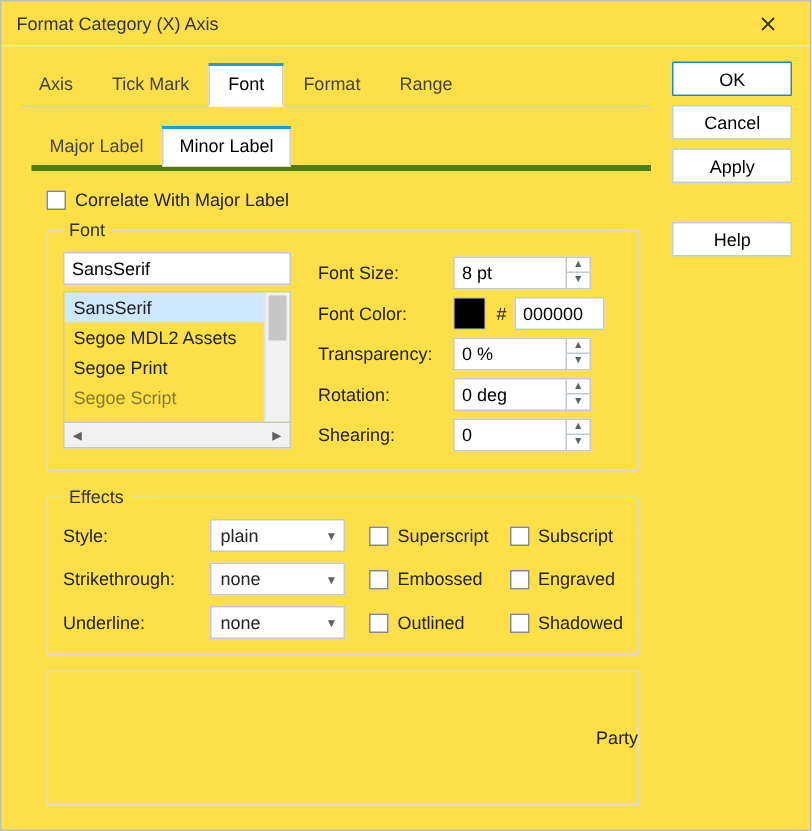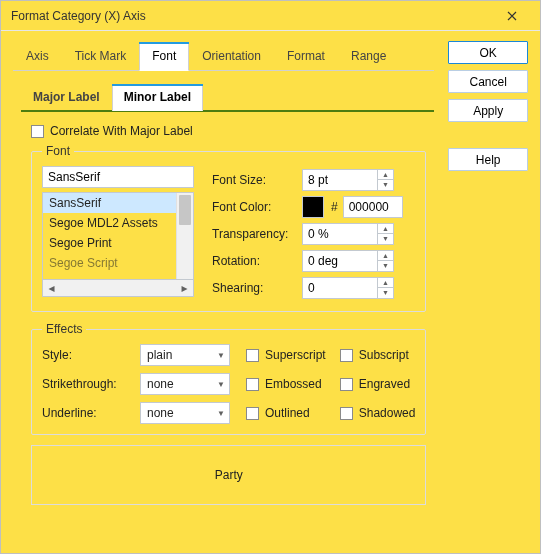--- a/index.html
+++ b/index.html
@@ -11,21 +11,21 @@
   .titlebar .close svg { width: 10px; height: 10px; }
   .body { display: flex; padding: 10px 12px 12px 12px; height: calc(100% - 30px); }
   .left { flex: 1; display: flex; flex-direction: column; }
   .right { width: 86px; margin-left: 14px; display: flex; flex-direction: column; gap: 6px; }
   .btn { height: 23px; border: 1px solid #b9cee4; background: #fff; font-size: 12px; cursor: pointer; border-radius: 1px; }
   .btn.primary { border: 1px solid #1a87d8; }
   .tabs { display: flex; border-bottom: 1px solid #d0d0d0; margin-bottom: 12px; }
   .tab { padding: 6px 12px 7px; font-size: 12px; cursor: pointer; border: 1px solid transparent; position: relative; top: 1px; color: #444; }
   .tab.active { border: 1px solid #d0d0d0; border-bottom: 1px solid #fff; background: #fff; color: #000; }
   .tab.active::before { content:""; position:absolute; top:-1px; left:-1px; right:-1px; height:2px; background:#239be0; }
-  .subtabs { display: flex; border-bottom: 2px solid #4d7c0f; margin: 0 0 12px 8px; font-weight: bold; }
+  .subtabs { display: flex; border-bottom: 4px solid #4d7c0f; margin: 0 0 12px 8px; }
   .subtab { padding: 5px 11px 6px; font-size: 12px; cursor: pointer; border: 1px solid transparent; position: relative; top: 1px; color: #444; }
   .subtab.active { border: 1px solid #d0d0d0; border-bottom: 1px solid #fff; background: #fff; color:#000; }
   .subtab.active::before { content:""; position:absolute; top:-1px; left:-1px; right:-1px; height:2px; background:#239be0; }
   .content { padding: 0 8px 0 18px; }
   .checkbox-row { display: flex; align-items: center; gap: 6px; margin-bottom: 6px; }
   .checkbox { width: 13px; height: 13px; border: 1px solid #8a8a8a; background: #fff; }
   fieldset { border: 1px solid #dcdcdc; border-radius: 2px; padding: 8px 10px 10px 10px; margin-bottom: 10px; }
   legend { padding: 0 4px; font-size: 12px; color: #333; }
   .font-row { display: flex; gap: 18px; }
   .font-left { width: 152px; display: flex; flex-direction: column; }
@@ -45,42 +45,41 @@
   .spinner input { border: none; flex:1; padding: 0 5px; font-size: 12px; outline: none; min-width:0; background:transparent; }
   .spinner .spinbtns { width: 16px; display: flex; flex-direction: column; border-left: 1px solid #c3c9d0; }
   .spinner .sbtn { flex:1; display:flex; align-items:center; justify-content:center; cursor:pointer; color:#606060; font-size:7px; line-height:1; }
   .spinner .sbtn:first-child { border-bottom: 1px solid #c3c9d0; }
   .color-row .swatch { width: 22px; height: 22px; border: 1px solid #c3c9d0; background: #000; }
   .color-row .hash { margin: 0 5px 0 7px; }
   .effects-grid { display: grid; grid-template-columns: 84px 92px 1fr 1fr; column-gap: 14px; row-gap: 7px; align-items: center; }
   .select { height: 22px; width: 90px; border: 1px solid #c3c9d0; display: flex; align-items: center; justify-content: space-between; padding: 0 4px 0 6px; font-size: 12px; background: #fff; cursor: pointer; }
   .select .caret { color:#606060; font-size:8px; }
   .check-item { display: flex; align-items: center; gap: 6px; }
-  .preview { border: 1px solid #dcdcdc; height: 60px; display: flex; align-items: center; justify-content: center; margin: 4px 0 16px 0; font-family: sans-serif; }
+  .preview { border: 1px solid #dcdcdc; height: 90px; display: flex; align-items: center; justify-content: flex-end; margin: 4px 0 16px 0; font-family: sans-serif; }
   .spacer { flex:1; }
 </style>
 </head>
 <body>
 
 <div class="window">
   <div class="titlebar">
     <div class="title">Format Category (X) Axis</div>
     <div class="close">
       <svg viewBox="0 0 10 10">
           <path d="M1 1 L9 9 M9 1 L1 9" stroke="#333" stroke-width="1.2"></path>
         </svg>
     </div>
   </div>
   <div class="body">
     <div class="left">
       <div class="tabs">
         <div class="tab">Axis</div>
         <div class="tab">Tick Mark</div>
         <div class="tab active">Font</div>
-        <div class="tab">Orientation</div>
         <div class="tab">Format</div>
         <div class="tab">Range</div>
       </div>
 
       <div class="subtabs">
         <div class="subtab">Major Label</div>
         <div class="subtab active">Minor Label</div>
       </div>
 
       <div class="content">

